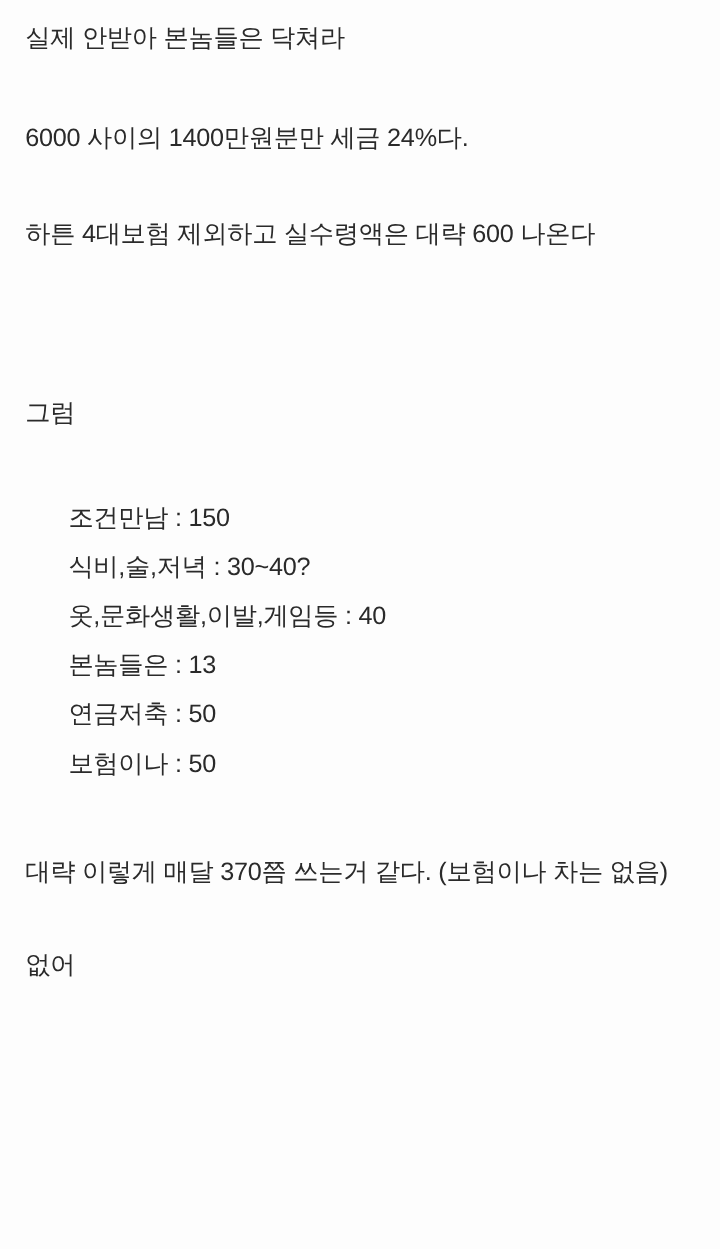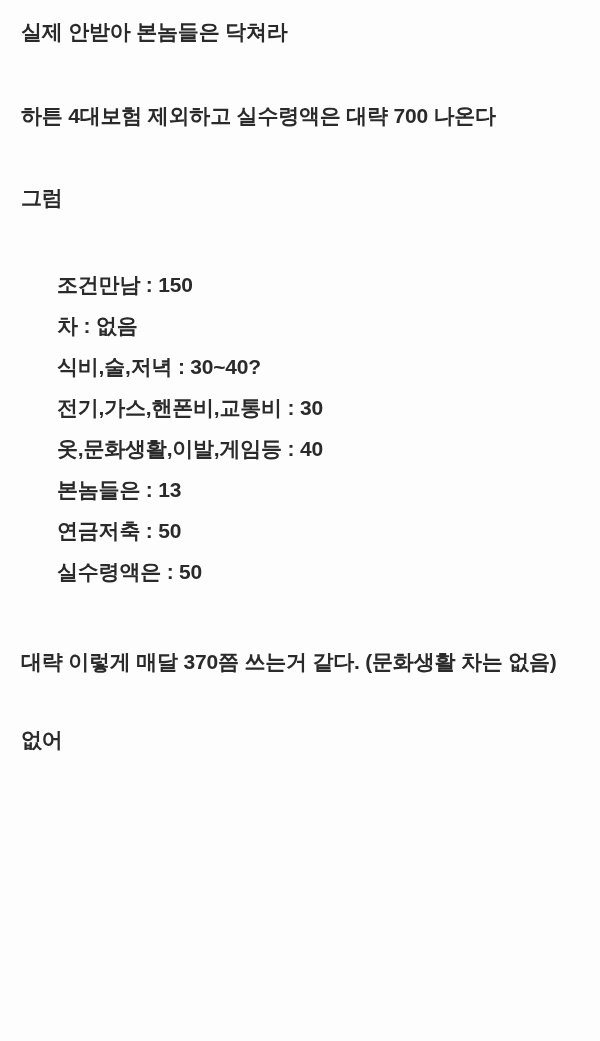--- a/index.html
+++ b/index.html
@@ -13,69 +13,68 @@
     overflow: hidden;
   }
   .post {
     box-sizing: border-box;
     width: 600px;
     height: 1041px;
     padding: 14px 20px 0 21px;
     font-family: "Liberation Sans", "DejaVu Sans", sans-serif;
     font-size: 21px;
     line-height: 36px;
-    font-weight: 700;
+    font-weight: 400;
     color: #2a2a2a;
     letter-spacing: -0.2px;
   }
   .para { margin: 0; }
   .p2 { margin-top: 48px; }
   .p3 { margin-top: 48px; }
   .p4 { margin-top: 44px; }
-  .p5 { margin-top: 46px; }
+  .p5 { margin-top: 113px; }
   .expenses { margin-top: 51px; margin-left: 36px; }
   .expense-row { margin-bottom: 5px; }
   .expense-row:last-child { margin-bottom: 0; }
   .p6 { margin-top: 54px; }
   .p7 { margin-top: 42px; }
   .sep { white-space: pre; }
 </style>
 </head>
 <body style="background: rgb(253, 253, 253);">
 
 <div class="post" style="color: rgb(42, 42, 42);">
 
   <div class="para p1">
     <div>실제 안받아 본놈들은 닥쳐라</div>
   </div>
 
 
   <div class="para p3">
+    <div>6000 사이의 1400만원분만 세금 24%다.</div>
   </div>
 
   <div class="para p4">
-    <div>하튼 4대보험 제외하고 실수령액은 대략 700 나온다</div>
+    <div>하튼 4대보험 제외하고 실수령액은 대략 600 나온다</div>
   </div>
 
   <div class="para p5">
     <div>그럼</div>
   </div>
 
   <div class="expenses">
     <div class="expense-row"><span>조건만남</span><span class="sep"> : </span><span>150</span></div>
-    <div class="expense-row"><span>차</span><span class="sep"> : </span><span>없음</span></div>
     <div class="expense-row"><span>식비,술,저녁</span><span class="sep"> : </span><span>30~40?</span></div>
-    <div class="expense-row"><span>전기,가스,핸폰비,교통비</span><span class="sep"> : </span><span>30</span></div>
     <div class="expense-row"><span>옷,문화생활,이발,게임등</span><span class="sep"> : </span><span>40</span></div>
     <div class="expense-row"><span>본놈들은</span><span class="sep"> : </span><span>13</span></div>
     <div class="expense-row"><span>연금저축</span><span class="sep"> : </span><span>50</span></div>
-    <div class="expense-row"><span>실수령액은</span><span class="sep"> : </span><span>50</span></div>
+    <div class="expense-row"><span>보험이나</span><span class="sep"> : </span><span>50</span></div>
   </div>
 
   <div class="para p6">
-    <div>대략 이렇게 매달 370쯤 쓰는거 같다. (문화생활 차는 없음)</div>
+    <div>대략 이렇게 매달 370쯤 쓰는거 같다. (보험이나 차는 없음)</div>
   </div>
 
   <div class="para p7">
     <div>없어</div>
   </div>
 
 </div>
 
 </body></html>

